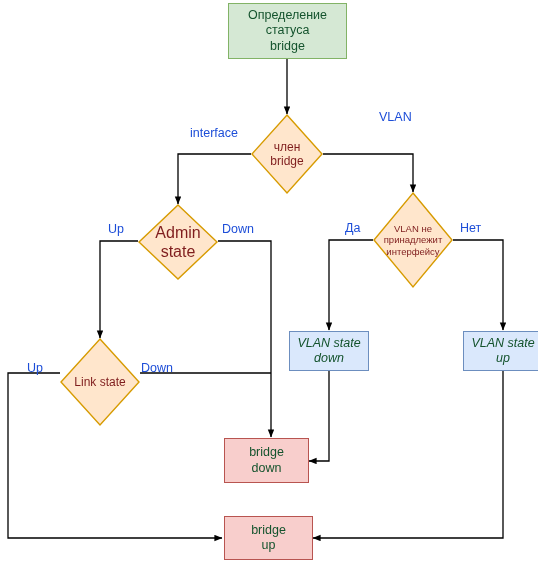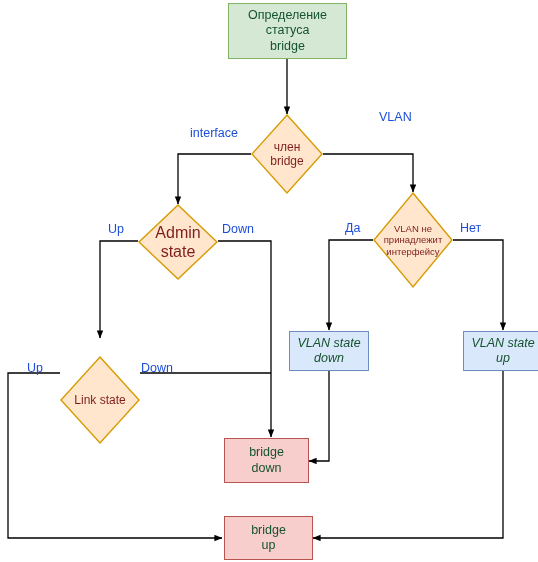--- a/index.html
+++ b/index.html
@@ -137,21 +137,21 @@
     <div class="diamond-label" style="font-size:16px;">Admin<br>state</div>
   </div>
 
   <div class="diamond-wrap" style="left:373px; top:192px; width:80px; height:96px;">
     <svg width="80" height="96" viewBox="0 0 80 96" xmlns="http://www.w3.org/2000/svg">
       <polygon points="40,1 79,48 40,95 1,48" fill="#ffe6cc" stroke="#d79b00" stroke-width="1.4"></polygon>
     </svg>
     <div class="diamond-label" style="font-size:9.5px;text-align:center;">VLAN не<br>принадлежит<br>интерфейсу</div>
   </div>
 
-  <div class="diamond-wrap" style="left:60px; top:356px; width:80px; height:88px;">
+  <div class="diamond-wrap" style="left:60px; top:338px; width:80px; height:88px;">
     <svg width="80" height="88" viewBox="0 0 80 88" xmlns="http://www.w3.org/2000/svg">
       <polygon points="40,1 79,44 40,87 1,44" fill="#ffe6cc" stroke="#d79b00" stroke-width="1.4"></polygon>
     </svg>
     <div class="diamond-label" style="font-size:12px;">Link state</div>
   </div>
 
   <div class="node rect rect-blue" style="left:289px; top:331px; width:80px; height:40px;">
     <span>VLAN state<br>down</span>
   </div>
 

